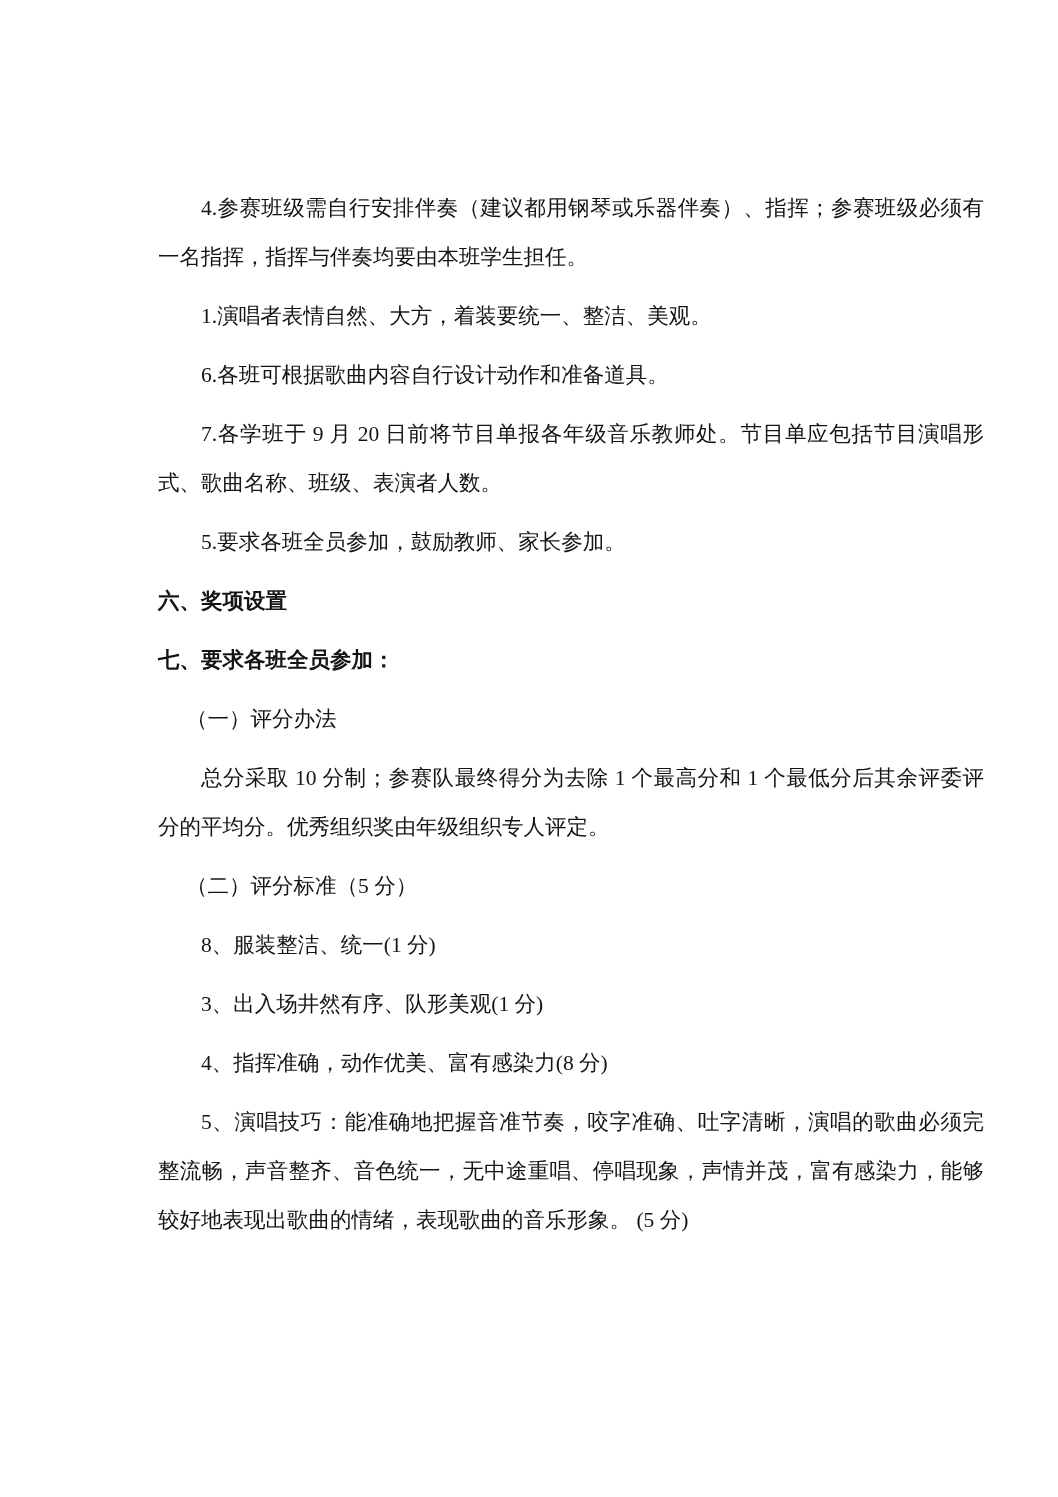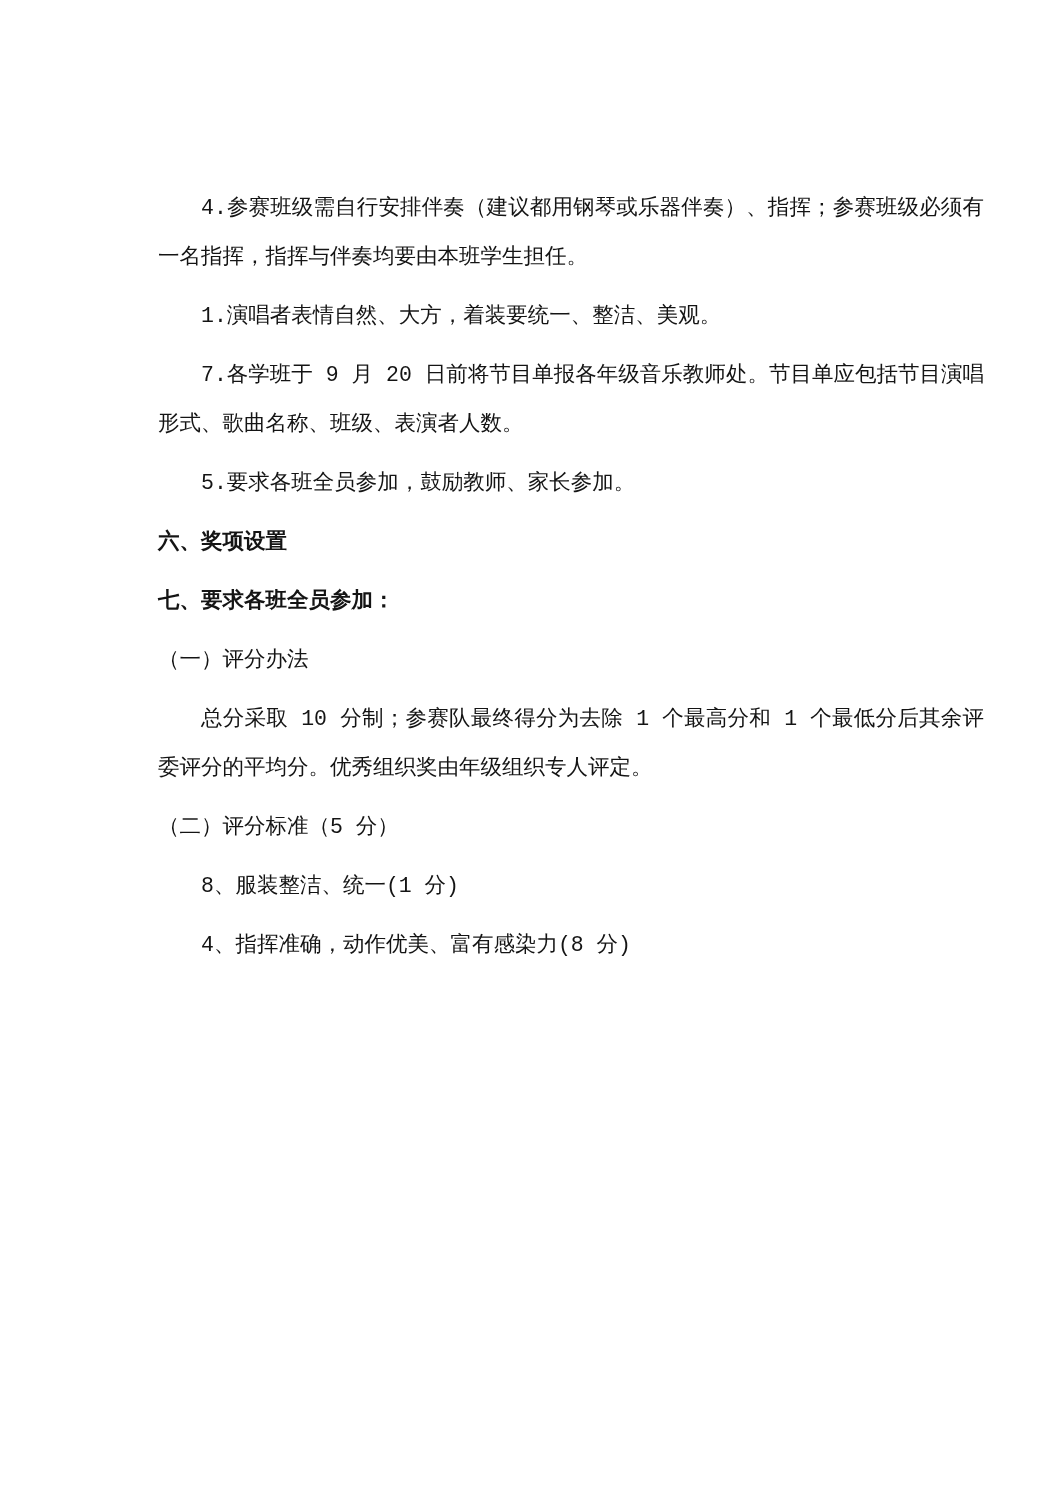--- a/index.html
+++ b/index.html
@@ -8,21 +8,21 @@
     background: #ffffff;
   }
   .page {
     position: relative;
     width: 1058px;
     height: 1497px;
     margin: 0 auto;
     background: #ffffff;
     box-sizing: border-box;
     padding: 184px 74px 60px 158px;
-    font-family: Liberation Mono, monospace;
+    font-family: Liberation Serif, serif;
     color: #141414;
     overflow: hidden;
   }
   .para {
     margin: 0 0 10px 0;
     font-size: 21.5px;
     line-height: 49px;
     font-weight: normal;
     white-space: pre-wrap;
     text-align: justify;
@@ -30,30 +30,34 @@
   }
   .indent {
     text-indent: 2em;
   }
   .heading {
     font-weight: bold;
     text-indent: 0;
   }
   .sub {
     text-indent: 0;
+    margin-left: 28px;
   }
 </style>
 </head>
 <body>
 
 <div class="page">
   <p class="para indent">4.参赛班级需自行安排伴奏（建议都用钢琴或乐器伴奏）、指挥；参赛班级必须有一名指挥，指挥与伴奏均要由本班学生担任。</p>
   <p class="para indent">1.演唱者表情自然、大方，着装要统一、整洁、美观。</p>
+  <p class="para indent">6.各班可根据歌曲内容自行设计动作和准备道具。</p>
   <p class="para indent">7.各学班于 9 月 20 日前将节目单报各年级音乐教师处。节目单应包括节目演唱形式、歌曲名称、班级、表演者人数。</p>
   <p class="para indent">5.要求各班全员参加，鼓励教师、家长参加。</p>
   <h2 class="para heading">六、奖项设置</h2>
   <h2 class="para heading">七、要求各班全员参加：</h2>
   <p class="para sub">（一）评分办法</p>
   <p class="para indent">总分采取 10 分制；参赛队最终得分为去除 1 个最高分和 1 个最低分后其余评委评分的平均分。优秀组织奖由年级组织专人评定。</p>
   <p class="para sub">（二）评分标准（5 分）</p>
   <p class="para indent">8、服装整洁、统一(1 分)</p>
+  <p class="para indent">3、出入场井然有序、队形美观(1 分)</p>
   <p class="para indent">4、指挥准确，动作优美、富有感染力(8 分)</p>
+  <p class="para indent">5、演唱技巧：能准确地把握音准节奏，咬字准确、吐字清晰，演唱的歌曲必须完整流畅，声音整齐、音色统一，无中途重唱、停唱现象，声情并茂，富有感染力，能够较好地表现出歌曲的情绪，表现歌曲的音乐形象。 (5 分)</p>
 </div>
 
 </body></html>

